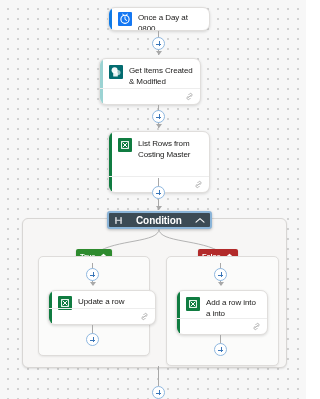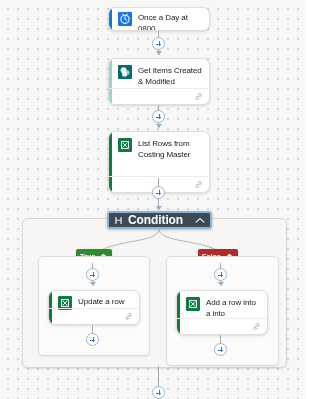--- a/index.html
+++ b/index.html
@@ -96,24 +96,24 @@
     background: #3b4a54;
     border: 2px solid #8ab4d8;
     border-radius: 3px;
     box-sizing: border-box;
     display: flex;
     align-items: center;
     padding: 0 5px;
     box-shadow: 0 1px 3px rgba(0,0,0,0.25);
   }
   .cond-header .cond-label {
-    font-size: 12px;
+    font-size: 10px;
     color: #ffffff;
     font-weight: bold;
-    padding-left: 5px;
+    padding-left: 13px;
     flex: 1;
     letter-spacing: -0.1px;
   }
 
   
   .pill {
     position: absolute;
     border-radius: 2px;
     box-sizing: border-box;
     display: flex;
@@ -179,21 +179,21 @@
         </svg>
       </span>
       <span class="card-title">Once a Day at 0800</span>
     </div>
   </div>
 
   <div class="conn" style="left:158px; top:31px; height:24px;"></div>
   <div class="arrowhead" style="left:155.5px; top:51px;"></div>
   <div class="plus" style="left:152px; top:37px;"></div>
 
-  <div class="card" style="left:108px; top:58px; width:102px; height:47px;">
+  <div class="card" style="left:99px; top:58px; width:102px; height:47px;">
     <div class="accent" style="background:#9bd3d3;"></div>
     <div class="card-main">
       <span class="app-icon" style="background:#036c70;">
         <svg width="14" height="14" viewBox="0 0 14 14">
           <circle cx="5.6" cy="5.2" r="3" fill="#ffffff" opacity="0.95"></circle>
           <circle cx="8.9" cy="7.6" r="2.6" fill="#ffffff" opacity="0.6"></circle>
           <rect x="4.2" y="7.2" width="4.6" height="4.4" rx="0.5" fill="#ffffff" opacity="0.9"></rect>
         </svg>
       </span>
       <span class="card-title">Get Items Created &amp; Modified</span>
@@ -271,21 +271,21 @@
       </svg>
     </span>
   </div>
 
   <div class="branch-box" style="left:38px; top:256px; width:110px; height:98px;"></div>
 
   <div class="conn" style="left:92px; top:263px; height:22px;"></div>
   <div class="arrowhead" style="left:89.5px; top:282px;"></div>
   <div class="plus" style="left:86px; top:268px;"></div>
 
-  <div class="card" style="left:48px; top:290px; width:92px; height:35px;">
+  <div class="card" style="left:48px; top:290px; width:108px; height:35px;">
     <div class="accent" style="background:#107c41;"></div>
     <div class="card-main" style="padding-top:5px;">
       <span class="app-icon" style="background:#107c41;">
         <svg width="14" height="14" viewBox="0 0 14 14">
           <rect x="3" y="3" width="8" height="8" rx="0.8" fill="#ffffff"></rect>
           <rect x="3.9" y="3.9" width="6.2" height="6.2" fill="#107c41"></rect>
           <path d="M4.9 4.9 L9.1 9.1 M9.1 4.9 L4.9 9.1" stroke="#ffffff" stroke-width="1" stroke-linecap="round"></path>
         </svg>
       </span>
       <span class="card-title">Update a row</span>

